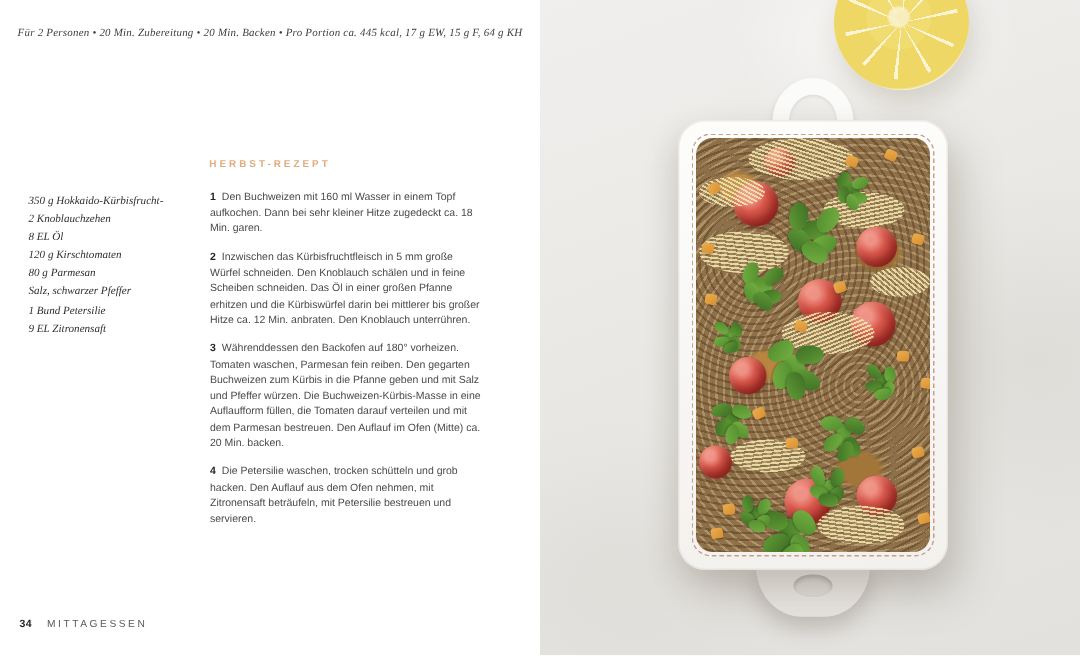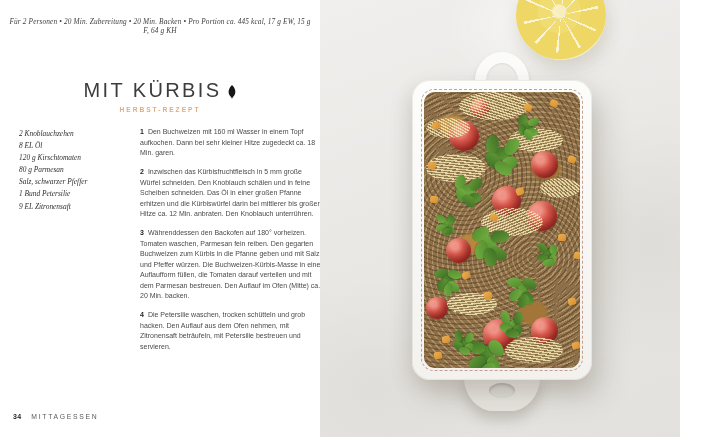--- a/index.html
+++ b/index.html
@@ -1,19 +1,19 @@
 <!DOCTYPE html>
 <html><head>
 <meta charset="utf-8">
 <style>
   html,body{margin:0;padding:0;background:#fff;}
   .spread{position:relative;width:720px;height:437px;display:flex;overflow:hidden;background:#fff;}
 
   
-  .left-page{position:relative;width:320px;height:437px;background:#ffffff;font-family:"Liberation Sans",sans-serif;}
+  .left-page{position:relative;width:360px;height:437px;background:#ffffff;font-family:"Liberation Sans",sans-serif;}
   .meta-line{position:absolute;top:17px;left:8px;right:8px;text-align:center;
     font-family:"Liberation Serif",serif;font-style:italic;font-size:7.3px;color:#3e3e3e;letter-spacing:.15px;}
   .title-block{position:absolute;top:56px;left:0;right:0;margin:0;text-align:center;
     font-weight:400;font-size:20px;letter-spacing:2.4px;line-height:22.5px;color:#3c3c3c;}
   .leaf{width:10px;height:14px;margin-left:5px;vertical-align:-2px;fill:#161616;}
   .season-label{position:absolute;top:106px;left:0;right:0;text-align:center;
     font-size:6.6px;font-weight:700;letter-spacing:2px;color:#e0ab7e;}
   .ingredients{position:absolute;top:128px;left:19px;width:120px;
     font-family:"Liberation Serif",serif;font-style:italic;font-size:7.4px;line-height:12.1px;color:#2f2f2f;}
   .ing-line{white-space:nowrap;}
@@ -80,28 +80,26 @@
 </head>
 <body>
 
 <div class="spread">
 
   <section class="left-page">
     <div class="meta-line">Für 2 Personen  •  20 Min. Zubereitung  •  20 Min. Backen  •  Pro Portion ca. 445 kcal, 17 g EW, 15 g F, 64 g KH</div>
 
     <h1 class="title-block">
       <br>
-      <span><span>MIT KÜRBIS</span><svg class="leaf" viewBox="0 0 24 34" xmlns="http://www.w3.org/2000/svg">
-            <path d="M12 0C20 8 23 18 17 26c-2 2.6-4 3.6-4.4 6.5h-1.2C11 29.6 9 28.6 7 26 1 18 4 8 12 0Z"></path>
-          </svg></span>
     </h1>
 
     <div class="season-label">HERBST-REZEPT</div>
 
     <div class="ingredients">
+        <div class="ing-line">350 g Hokkaido-Kürbisfrucht-</div>
         <div class="ing-line">2 Knoblauchzehen</div>
         <div class="ing-line">8 EL Öl</div>
         <div class="ing-line">120 g Kirschtomaten</div>
         <div class="ing-line">80 g Parmesan</div>
         <div class="ing-line">Salz, schwarzer Pfeffer</div>
         <div class="ing-line">1 Bund Petersilie</div>
         <div class="ing-line">9 EL Zitronensaft</div>
       </div>
 
     <div class="steps">

